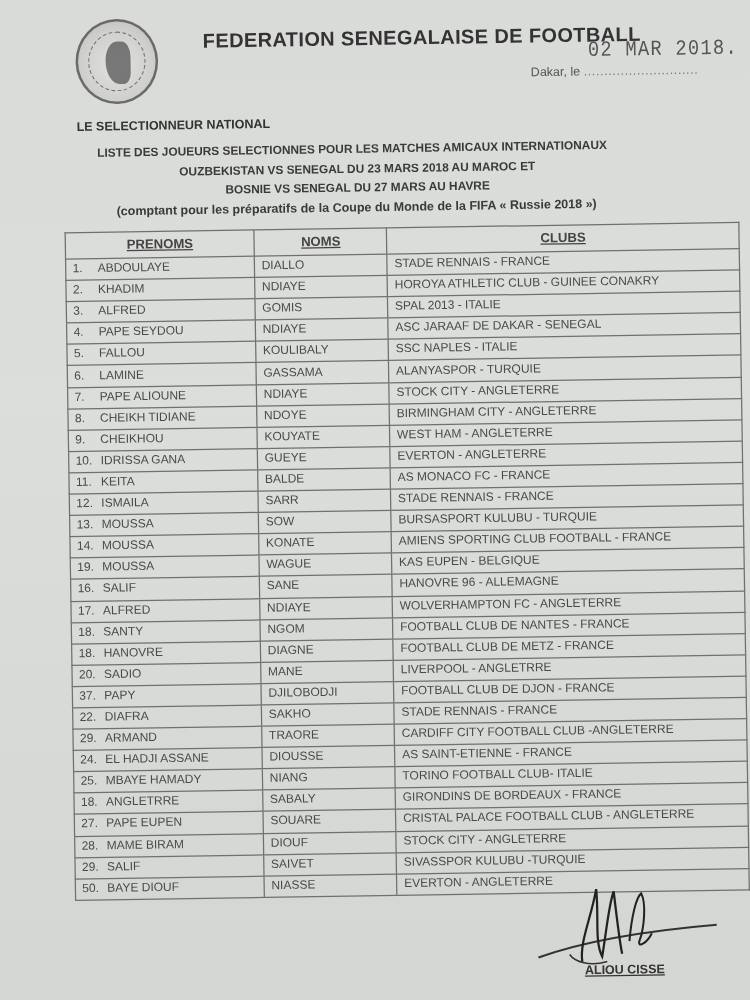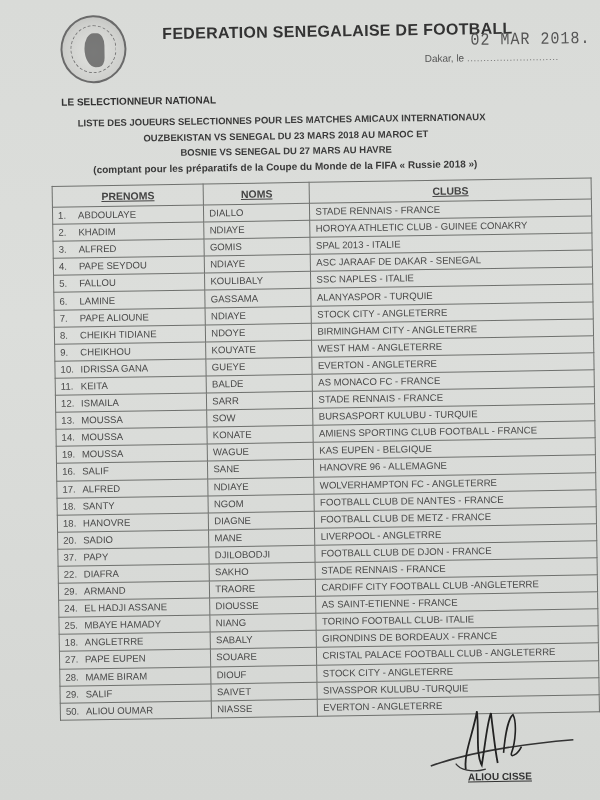--- a/index.html
+++ b/index.html
@@ -251,21 +251,21 @@
           <td class="c1"><span class="num">28.</span><span>MAME BIRAM</span></td>
           <td class="c2">DIOUF</td>
           <td class="c3">STOCK CITY - ANGLETERRE</td>
         </tr>
         <tr>
           <td class="c1"><span class="num">29.</span><span>SALIF</span></td>
           <td class="c2">SAIVET</td>
           <td class="c3">SIVASSPOR KULUBU -TURQUIE</td>
         </tr>
         <tr>
-          <td class="c1"><span class="num">50.</span><span>ALIOU OUMAR</span></td>
+          <td class="c1"><span class="num">50.</span><span>BAYE DIOUF</span></td>
           <td class="c2">NIASSE</td>
           <td class="c3">EVERTON - ANGLETERRE</td>
         </tr>
       </tbody>
   </table>
 
   <svg class="signature" viewBox="0 0 150 70">
     <path d="M5 62 C40 50, 90 42, 148 38" stroke="#333" stroke-width="1.6" fill="none"></path>
     <path d="M40 66 C38 50, 48 30, 52 8 C54 30, 50 50, 56 62 C60 40, 62 20, 66 10 C68 30, 70 50, 72 60" stroke="#222" stroke-width="1.8" fill="none"></path>
     <path d="M78 50 C80 30, 84 15, 88 12 C92 20, 90 40, 86 50 C84 56, 92 52, 96 44" stroke="#222" stroke-width="1.6" fill="none"></path>

